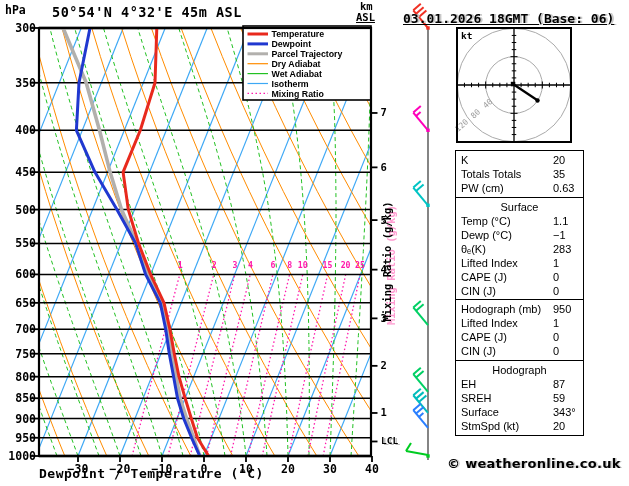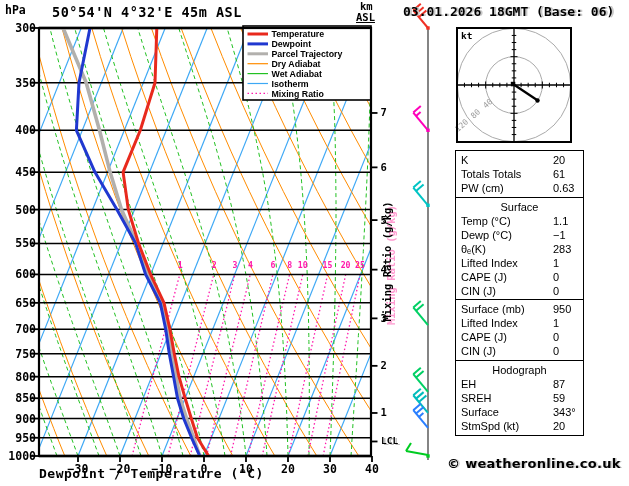--- a/index.html
+++ b/index.html
@@ -2,21 +2,21 @@
 <html><head>
 <meta charset="utf-8">
 <style>
   html,body{margin:0;padding:0;background:#fff;}
   #stage{position:relative;width:629px;height:486px;background:#fff;overflow:hidden;
          font-family:"DejaVu Sans Mono",monospace;color:#000;}
   #chart-svg{position:absolute;left:0;top:0;}
   .hdr{position:absolute;white-space:nowrap;}
   #hpa-label{left:5px;top:3px;font:bold 11.5px "DejaVu Sans Mono",monospace;}
   #station-title{left:52px;top:4px;font:bold 13.5px "DejaVu Sans Mono",monospace;letter-spacing:.5px;}
-  #datetime-label{left:403px;top:4px;font:bold 13px "DejaVu Sans Mono",monospace;text-shadow:2px 0 0 #c9c9c9;}
+  #datetime-label{left:403px;top:11px;font:bold 13px "DejaVu Sans Mono",monospace;text-shadow:2px 0 0 #c9c9c9;text-decoration:underline;}
   #km-unit{left:360px;top:0px;font:bold 10.5px "DejaVu Sans Mono",monospace;}
   #asl-unit{left:356px;top:11px;font:bold 10.5px "DejaVu Sans Mono",monospace;text-decoration:underline;}
   #x-axis-title{position:absolute;left:39px;top:466px;width:332px;text-align:left;
     font:bold 13px "DejaVu Sans Mono",monospace;letter-spacing:.5px;}
   #datatable{position:absolute;left:455px;top:152px;width:129px;
     font-family:"Liberation Sans",sans-serif;font-size:11px;line-height:14px;}
   .tbox{border:1.6px solid #000;margin-top:-1.6px;padding:2px 0 2px;background:#fff;}
   .thead{text-align:center;height:14px;}
   .trow{display:flex;height:14px;white-space:nowrap;}
   .tlabel{width:92px;flex:none;padding-left:5px;}
@@ -347,21 +347,21 @@
   <div class="hdr" id="asl-unit">ASL</div>
   <div id="x-axis-title">Dewpoint / Temperature (°C)</div>
   <div id="datatable">
       <div class="tbox">
         <div class="trow">
           <span class="tlabel">K</span>
           <span class="tvalue">20</span>
         </div>
         <div class="trow">
           <span class="tlabel">Totals Totals</span>
-          <span class="tvalue">61</span>
+          <span class="tvalue">35</span>
         </div>
         <div class="trow">
           <span class="tlabel">PW (cm)</span>
           <span class="tvalue">0.63</span>
         </div>
       </div>
       <div class="tbox">
         <div class="thead">Surface</div>
         <div class="trow">
           <span class="tlabel">Temp (°C)</span>
@@ -383,21 +383,21 @@
           <span class="tlabel">CAPE (J)</span>
           <span class="tvalue">0</span>
         </div>
         <div class="trow">
           <span class="tlabel">CIN (J)</span>
           <span class="tvalue">0</span>
         </div>
       </div>
       <div class="tbox">
         <div class="trow">
-          <span class="tlabel">Surface (mb)</span>
+          <span class="tlabel">Hodograph (mb)</span>
           <span class="tvalue">950</span>
         </div>
         <div class="trow">
           <span class="tlabel">Lifted Index</span>
           <span class="tvalue">1</span>
         </div>
         <div class="trow">
           <span class="tlabel">CAPE (J)</span>
           <span class="tvalue">0</span>
         </div>

